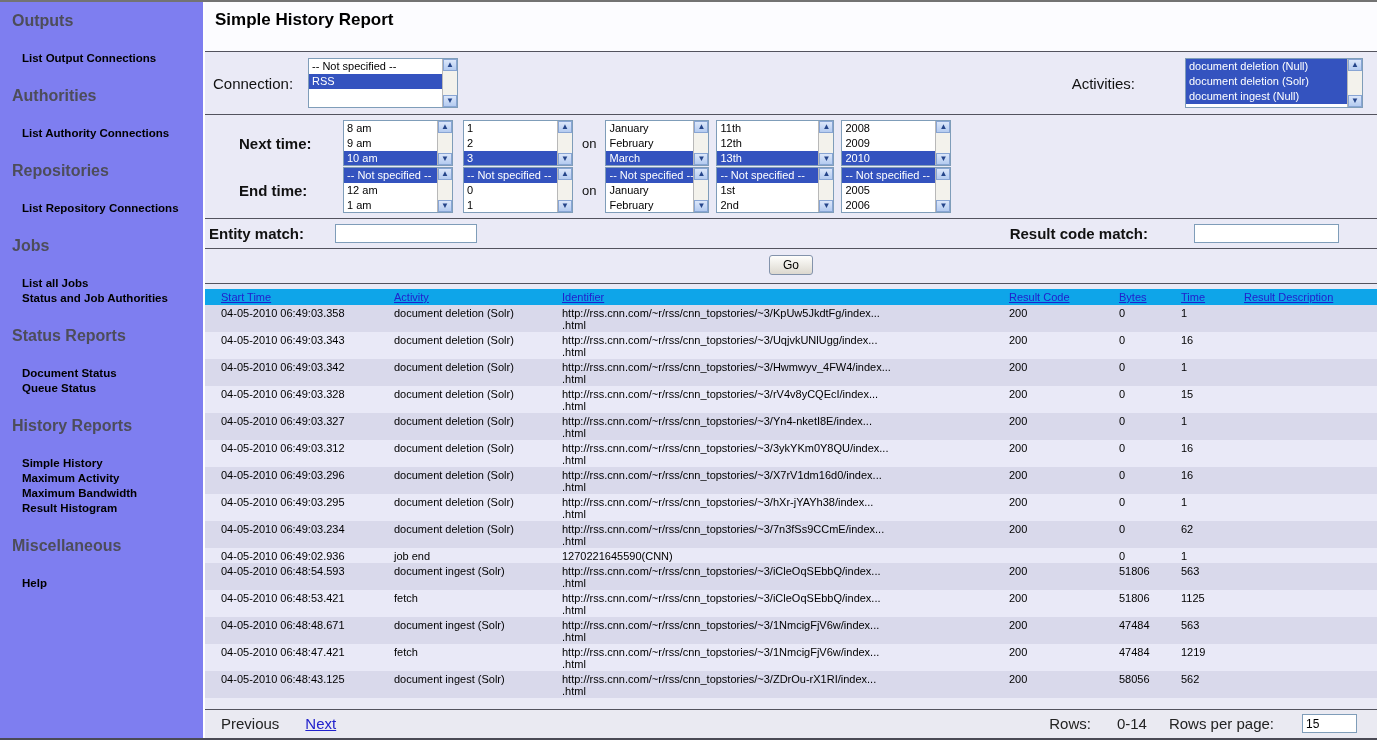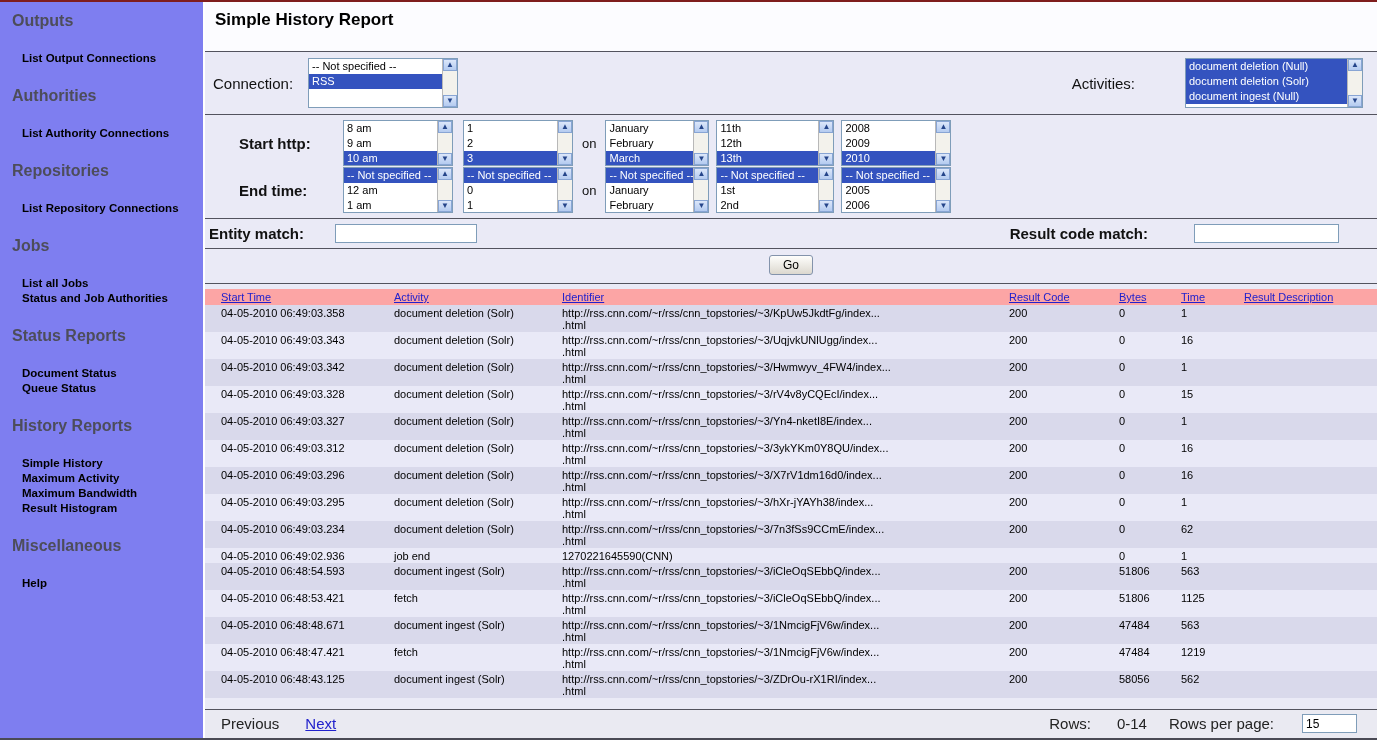--- a/index.html
+++ b/index.html
@@ -1,19 +1,19 @@
 <!DOCTYPE html>
 <html><head>
 <meta charset="utf-8">
 <style>
   * { box-sizing: border-box; }
   html,body { margin:0; padding:0; background:#ffffff; }
   body { font-family:"Liberation Sans","DejaVu Sans",sans-serif; }
 
-  .page { width:1377px; height:740px; display:flex; border-top:2px solid #7f1d1d; border-bottom:2px solid #4a4a55; background:#fff; overflow:hidden; }
+  .page { width:1377px; height:740px; display:flex; border-top:2px solid #737373; border-bottom:2px solid #4a4a55; background:#fff; overflow:hidden; }
 
   
   .sidebar { width:203px; background:#7e7ef0; padding:10px 0 0 12px; overflow:hidden; flex-shrink:0; }
   .nav-section { margin-bottom:21px; }
   .nav-section-title { font-size:16px; font-weight:bold; color:#4d4d5a; margin:0 0 21px 0; }
   .nav-link { display:block; font-size:11.5px; font-weight:bold; color:#000; text-decoration:none; line-height:15px; margin-left:10px; cursor:pointer; }
 
   
   .content { flex:1; min-width:0; display:flex; flex-direction:column; background:#eaeaf6; border-left:2px solid #ffffff; }
   .title-band { background:#fcfcff; border-bottom:1px solid #53535e; height:50px; padding:8px 10px; }
@@ -54,21 +54,21 @@
   .lbl-entity { width:126px; margin-left:4px; }
   .text-input { border:1px solid #7f9db9; background:#fff; height:19px; font-size:12px; padding:1px 3px; font-family:inherit; }
   .entity-input { width:142px; }
   .result-input { width:145px; margin-left:46px; margin-right:38px; }
 
   .sec-go { text-align:center; padding:6px 0 8px; }
   .go-button { font-family:inherit; font-size:12px; color:#000; padding:2px 13px; border:1px solid #8393ab; border-radius:3px; background:linear-gradient(#fefefc,#dcd8cf); cursor:pointer; }
 
   
   .report-table { width:100%; border-collapse:collapse; table-layout:fixed; font-size:11px; margin-top:5px; }
-  .report-table thead tr { background:#fca5a5; }
+  .report-table thead tr { background:#0ea5e9; }
   .report-table th { text-align:left; font-weight:normal; padding:2px 4px; white-space:nowrap; }
   .report-table th:first-child, .report-table td:first-child { padding-left:16px; }
   .col-link { color:#2121cc; text-decoration:underline; cursor:pointer; }
   .report-table td { padding:2px 4px 1px; vertical-align:top; line-height:12px; color:#000; white-space:nowrap; overflow:hidden; }
   .report-table tr.odd { background:#d9d9eb; }
   .report-table tr.even { background:#e9e9f7; }
 
   .filler { flex:1; background:#eaeaf6; }
 
   
@@ -151,21 +151,21 @@
           <div class="lb-scrollbar">
             <div class="lb-btn">▲</div>
             <div class="lb-track"></div>
             <div class="lb-btn">▼</div>
           </div>
         </div>
     </section>
 
     <section class="sec sec-time">
       <div class="time-row">
-        <span class="time-label">Start http:</span>
+        <span class="time-label">Next time:</span>
         <div class="listbox lb-time lb-hour">
             <div class="lb-options">
               <div class="lb-option">8 am</div>
               <div class="lb-option">9 am</div>
               <div class="lb-option selected">10 am</div>
             </div>
             <div class="lb-scrollbar">
               <div class="lb-btn">▲</div>
               <div class="lb-track"></div>
               <div class="lb-btn">▼</div>

